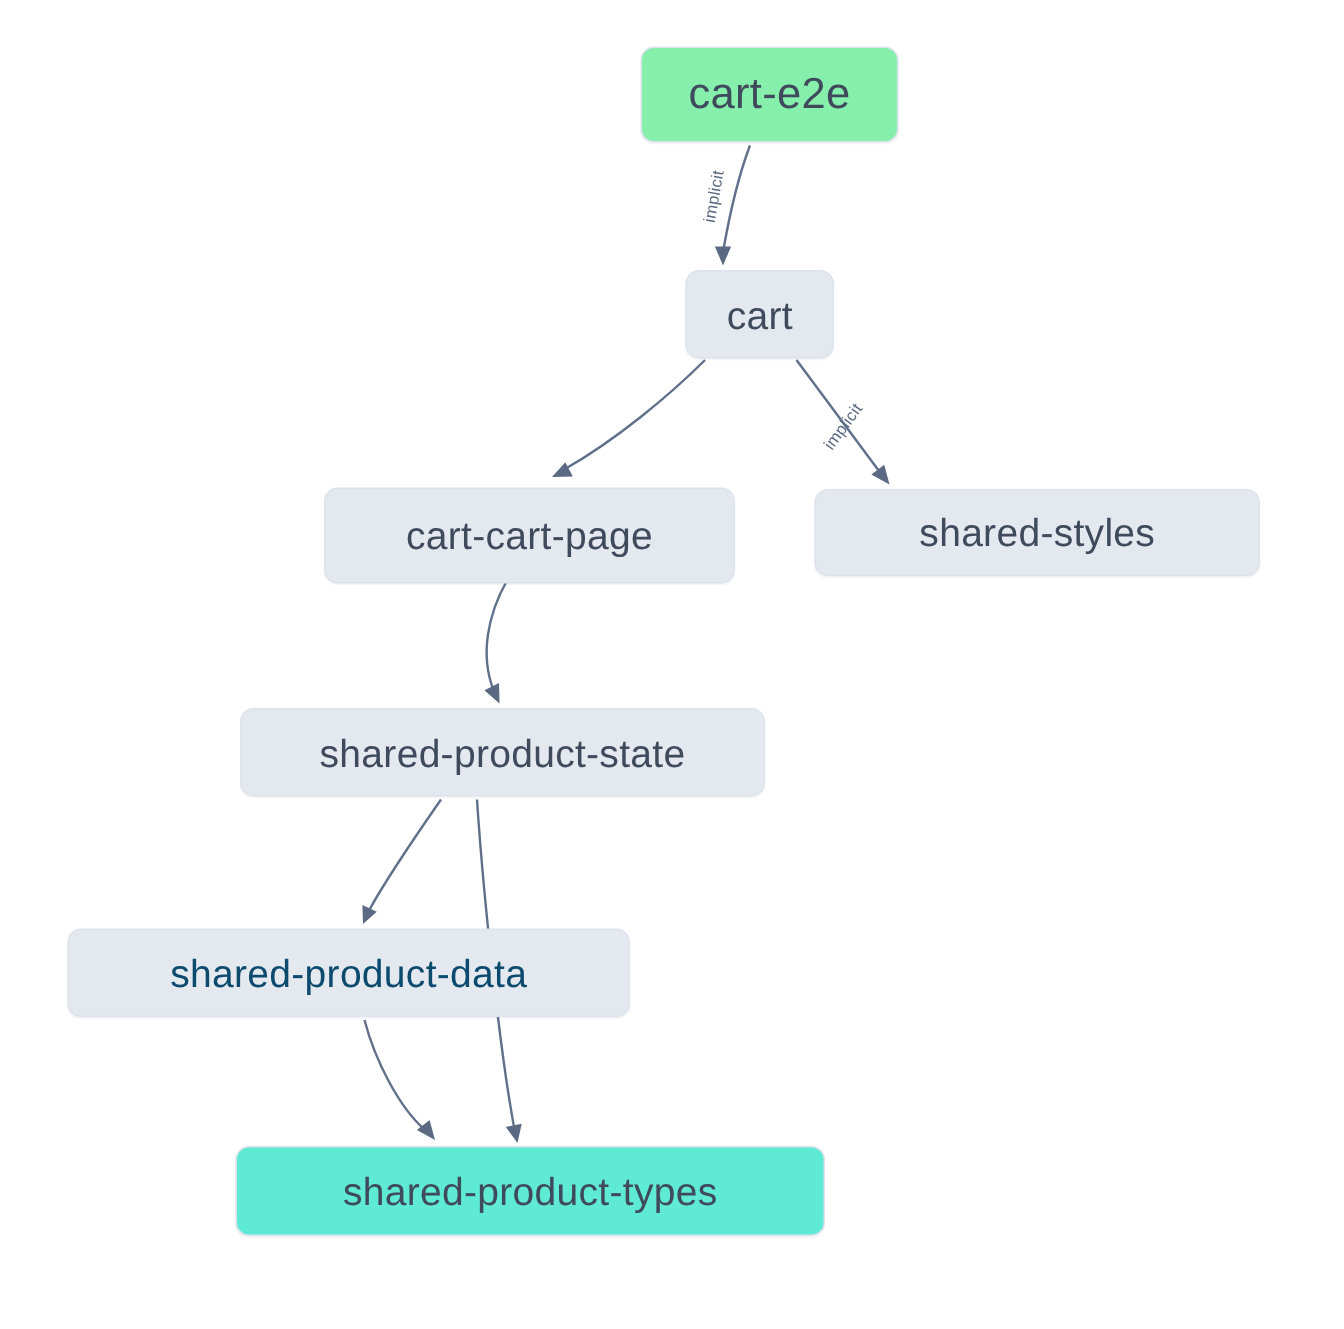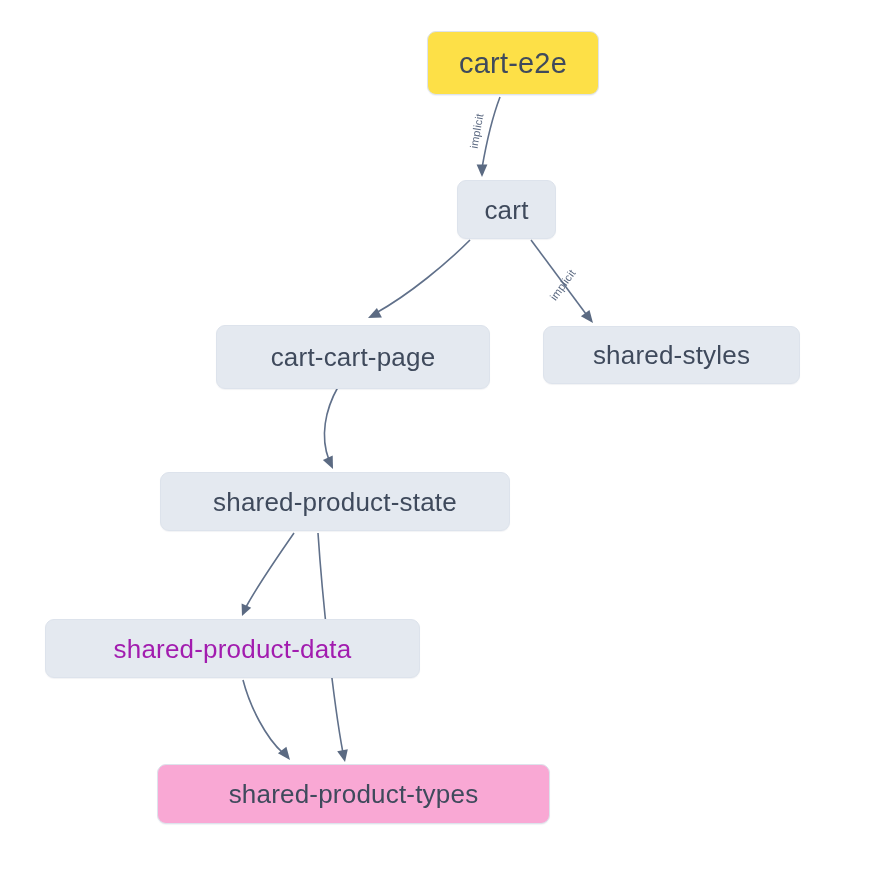--- a/index.html
+++ b/index.html
@@ -89,36 +89,36 @@
         <path class="edge-arrow" d="M 290 760 L 277.9 753.3 L 286.4 746.7 Z"></path>
       </g>
   </svg>
 
   <div id="edge-labels">
       <div class="edge-label" style="color: rgb(90, 104, 128); left: 477px; top: 131px; transform: translate(-50%, -50%) rotate(-80deg);">implicit</div>
       <div class="edge-label" style="color: rgb(90, 104, 128); left: 563px; top: 285px; transform: translate(-50%, -50%) rotate(-54deg);">implicit</div>
     </div>
 
   <div id="nodes-layer">
-      <div class="node" style="left: 427px; top: 31px; width: 172px; height: 64px; background: #fde047; color: rgb(63, 74, 92); font-size: 29px;">
+      <div class="node" style="left: 427px; top: 31px; width: 172px; height: 64px; background: #86efac; color: rgb(63, 74, 92); font-size: 29px;">
         <span class="node-label">cart-e2e</span>
       </div>
       <div class="node" style="left: 457px; top: 180px; width: 99px; height: 59px; background: rgb(228, 233, 240); color: rgb(63, 74, 92); font-size: 26px;">
         <span class="node-label">cart</span>
       </div>
       <div class="node" style="left: 216px; top: 325px; width: 274px; height: 64px; background: rgb(228, 233, 240); color: rgb(63, 74, 92); font-size: 26px;">
         <span class="node-label">cart-cart-page</span>
       </div>
-      <div class="node" style="left: 543px; top: 326px; width: 257px; height: 58px; background: rgb(228, 233, 240); color: rgb(63, 74, 92); font-size: 26px;">
+      <div class="node" style="left: 543px; top: 326px; width: 297px; height: 58px; background: rgb(228, 233, 240); color: rgb(63, 74, 92); font-size: 26px;">
         <span class="node-label">shared-styles</span>
       </div>
       <div class="node" style="left: 160px; top: 472px; width: 350px; height: 59px; background: rgb(228, 233, 240); color: rgb(63, 74, 92); font-size: 26px;">
         <span class="node-label">shared-product-state</span>
       </div>
-      <div class="node" style="left: 45px; top: 619px; width: 375px; height: 59px; background: rgb(228, 233, 240); color: #a21caf; font-size: 26px;">
+      <div class="node" style="left: 45px; top: 619px; width: 375px; height: 59px; background: rgb(228, 233, 240); color: #0c4a6e; font-size: 26px;">
         <span class="node-label">shared-product-data</span>
       </div>
-      <div class="node" style="left: 157px; top: 764px; width: 393px; height: 60px; background: #f9a8d4; color: rgb(63, 74, 92); font-size: 26px;">
+      <div class="node" style="left: 157px; top: 764px; width: 393px; height: 60px; background: #5eead4; color: rgb(63, 74, 92); font-size: 26px;">
         <span class="node-label">shared-product-types</span>
       </div>
     </div>
 
 </div>
 
 </body></html>

